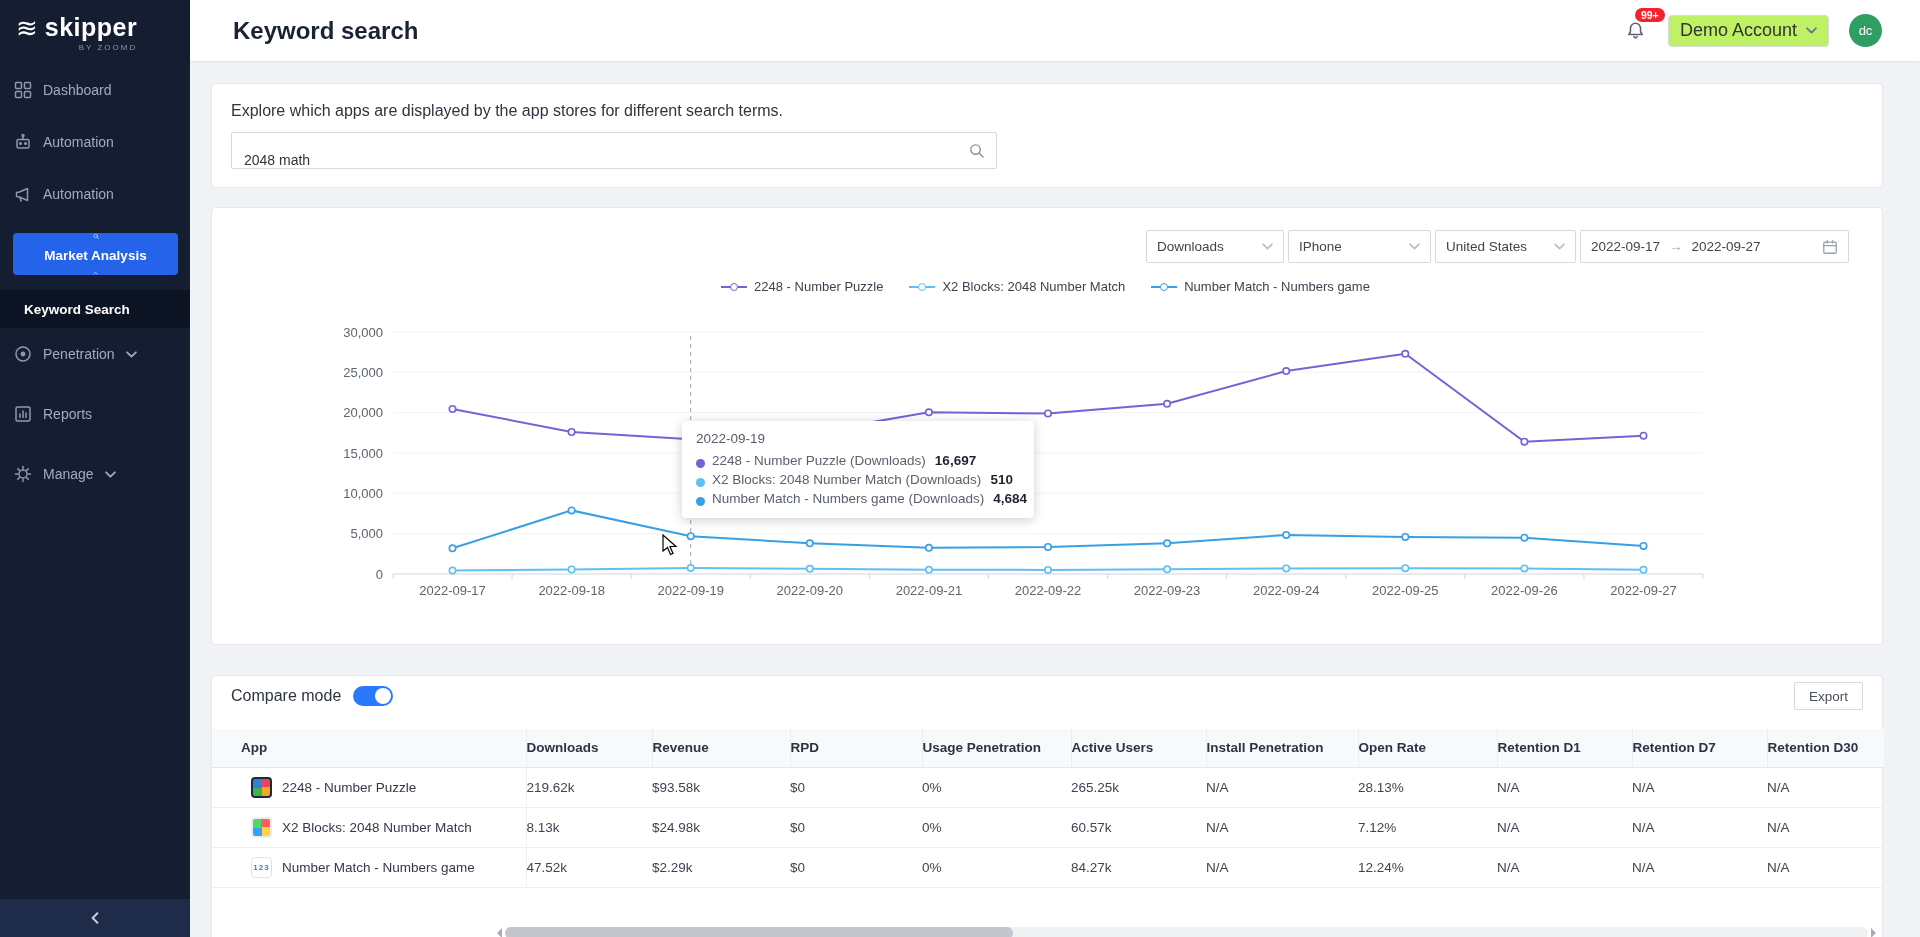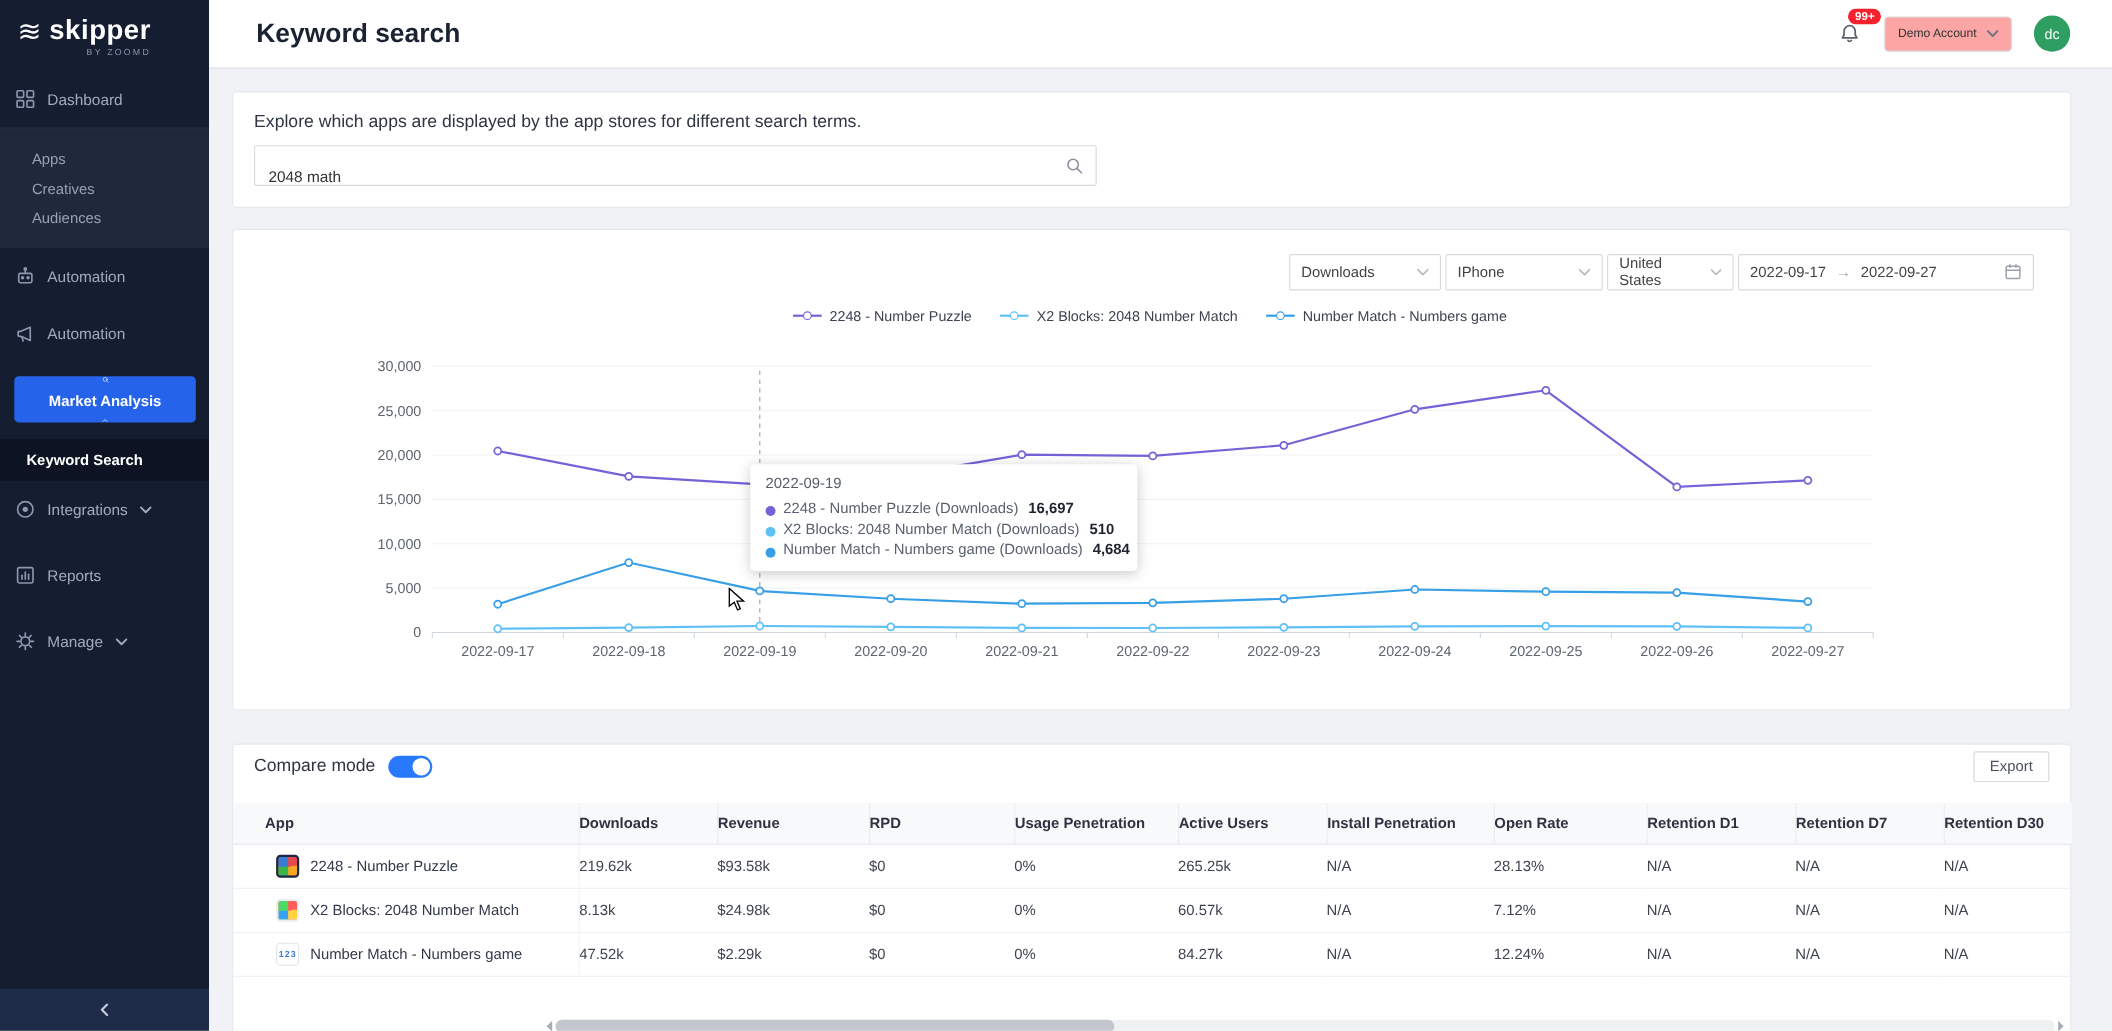--- a/index.html
+++ b/index.html
@@ -26,39 +26,39 @@
 
   .ic { width:18px; height:18px; stroke:currentColor; fill:none; stroke-width:1.5; stroke-linecap:round; stroke-linejoin:round; }
 
   
   .main { flex:1; display:flex; flex-direction:column; min-width:0; }
   .header { height:61px; background:#fff; display:flex; align-items:center; padding:0 38px 0 43px; box-shadow:0 1px 3px rgba(16,24,40,.08); position:relative; z-index:5; }
   .page-title { font-size:24px; font-weight:700; color:#1a2233; }
   .header-right { margin-left:auto; display:flex; align-items:center; gap:20px; }
   .bell-wrap { position:relative; width:24px; height:24px; display:flex; align-items:center; justify-content:center; cursor:pointer; color:#5b6472; }
   .badge { position:absolute; top:-11px; left:11px; background:#f5222d; color:#fff; font-size:10.5px; font-weight:700; padding:2px 6px; border-radius:9px; line-height:1; }
-  .account-select { border:1px solid #d9d9d9; border-radius:4px; height:32px; display:flex; align-items:center; gap:9px; padding:0 11px; font-size:11px; color:#333; background:#fca5a5; cursor:pointer; }
+  .account-select { border:1px solid #d9d9d9; border-radius:4px; height:32px; display:flex; align-items:center; gap:9px; padding:0 11px; font-size:18px; color:#333; background:#bef264; cursor:pointer; }
   .avatar { width:33px; height:33px; border-radius:50%; background:#2f9e63; color:#fff; font-size:13px; display:flex; align-items:center; justify-content:center; cursor:pointer; }
 
   .content { flex:1; padding:22px 37px 0 21px; overflow:hidden; }
   .card { background:#fff; border:1px solid #e4e7ec; border-radius:4px; }
 
   
   .card-search { padding:18px 19px 18px; }
   .search-desc { font-size:16px; color:#2e3440; margin-bottom:12px; }
   .search-box { position:relative; width:766px; }
   .search-box input { width:100%; height:37px; border:1px solid #d9d9d9; border-radius:2px; padding:18px 38px 0 12px; font-size:14px; color:#333; font-family:inherit; outline:none; }
   .search-box .ic { position:absolute; right:12px; top:10px; width:17px; height:17px; color:#8a919c; cursor:pointer; }
 
   
   .card-chart { margin-top:19px; height:438px; padding:22px 33px 0 30px; position:relative; }
   .filters { display:flex; justify-content:flex-end; gap:4px; }
   .select { height:33px; border:1px solid #d9d9d9; border-radius:2px; display:flex; align-items:center; justify-content:space-between; padding:0 10px; font-size:13.5px; color:#444; background:#fff; cursor:pointer; gap:8px; }
   .select .chev-svg { color:#b9bec7; }
-  .w-metric{width:138px}.w-device{width:143px}.w-country{width:115px}
+  .w-metric{width:138px}.w-device{width:143px}.w-country{width:141px}
   .daterange { width:269px; height:33px; border:1px solid #d9d9d9; border-radius:2px; display:flex; align-items:center; gap:9px; padding:0 10px; font-size:13.5px; color:#444; background:#fff; cursor:pointer; }
   .daterange .arrow { color:#9aa1ab; }
   .daterange .ic { margin-left:auto; width:16px; height:16px; color:#9aa1ab; }
   .legend { margin-top:16px; display:flex; justify-content:center; gap:26px; }
   .legend-item { display:flex; align-items:center; gap:7px; font-size:13px; color:#3c4350; cursor:pointer; }
   .lg-mark { position:relative; width:26px; height:12px; }
   .lg-mark::before { content:''; position:absolute; left:0; right:0; top:5px; height:2px; background:currentColor; }
   .lg-mark::after { content:''; position:absolute; left:9px; top:2px; width:6px; height:6px; border:1.6px solid currentColor; border-radius:50%; background:#fff; }
   .chart-abs { position:absolute; left:0; top:94px; right:0; height:320px; }
   #chart-svg { width:1672px; height:320px; display:block; }
@@ -115,25 +115,20 @@
       <svg class="ic" viewBox="0 0 18 18">
           <rect x="1.5" y="1.5" width="6" height="6" rx="1"></rect>
           <rect x="10.5" y="1.5" width="6" height="6" rx="1"></rect>
           <rect x="1.5" y="10.5" width="6" height="6" rx="1"></rect>
           <rect x="10.5" y="10.5" width="6" height="6" rx="1"></rect>
         </svg>
       <span>Dashboard</span>
     </div>
 
 
-    <div class="sub-block">
-      <div class="sub-item">Apps</div>
-      <div class="sub-item">Creatives</div>
-      <div class="sub-item">Audiences</div>
-    </div>
 
     <div class="nav-item">
       <svg class="ic" viewBox="0 0 18 18">
           <rect x="3" y="6.5" width="12" height="8.5" rx="1.5"></rect>
           <line x1="9" y1="3.5" x2="9" y2="6.5"></line>
           <circle cx="9" cy="2.5" r="1"></circle>
           <circle cx="6.5" cy="10.5" r="0.8"></circle>
           <circle cx="11.5" cy="10.5" r="0.8"></circle>
         </svg>
       <span>Automation</span>
@@ -158,21 +153,21 @@
         </svg>
     </div>
 
     <div class="active-sub">Keyword Search</div>
 
     <div class="nav-item">
       <svg class="ic" viewBox="0 0 18 18">
           <circle cx="9" cy="9" r="7"></circle>
           <circle cx="9" cy="9" r="2.4" fill="currentColor" stroke="none"></circle>
         </svg>
-      <span>Integrations</span>
+      <span>Penetration</span>
       <svg class="chev-svg" viewBox="0 0 10 6">
           <polyline points="1,1 5,5 9,1"></polyline>
         </svg>
     </div>
 
     <div class="nav-item gap-top">
       <svg class="ic" viewBox="0 0 18 18">
           <rect x="2" y="2" width="14" height="14" rx="1.5"></rect>
           <line x1="6" y1="12.5" x2="6" y2="9"></line>
           <line x1="9" y1="12.5" x2="9" y2="6"></line>

